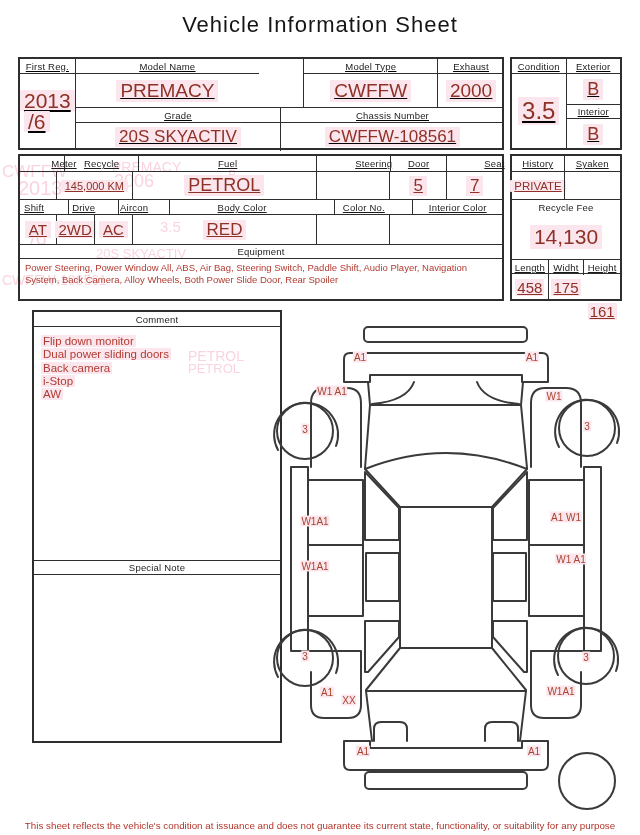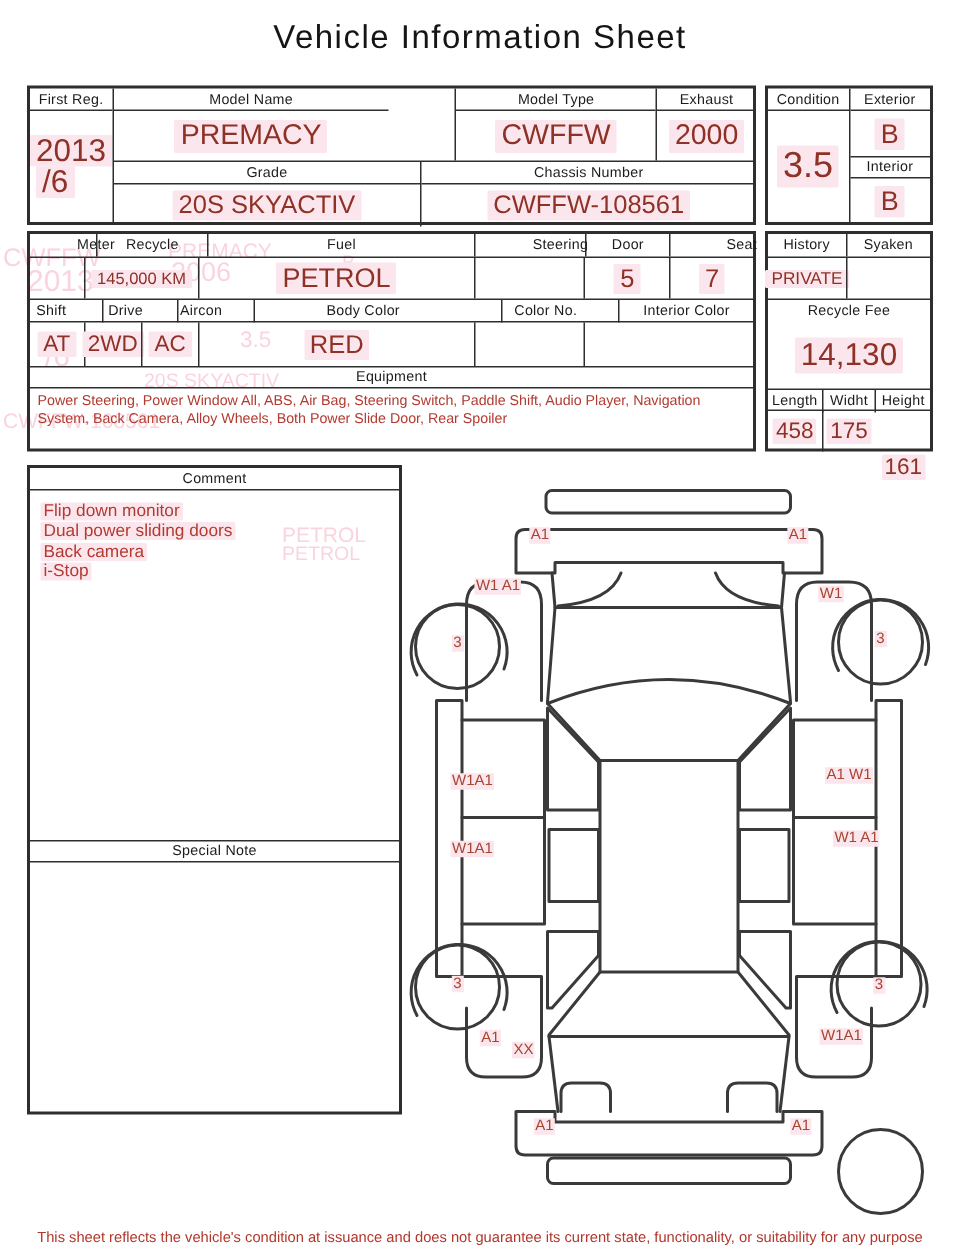--- a/index.html
+++ b/index.html
@@ -2,21 +2,21 @@
 <html><head>
 <meta charset="utf-8">
 <style>
   html,body{margin:0;padding:0;background:#fff;}
   #page{position:relative;width:640px;height:835px;background:#fff;
         font-family:"Liberation Sans","DejaVu Sans",sans-serif;overflow:hidden;}
   .abs{position:absolute;}
   
   .box{border:2px solid #2e2e2e;box-sizing:border-box;background:transparent;}
   .row{display:flex;box-sizing:border-box;}
-  .cell{box-sizing:border-box;position:relative;}
+  .cell{box-sizing:border-box;position:relative;text-decoration:underline;}
   .bl{border-left:1px solid #2e2e2e;}
   .bt{border-top:1px solid #2e2e2e;}
   .bb{border-bottom:1px solid #2e2e2e;}
   .hdr{font-size:9.5px;color:#1c1c1c;text-align:center;display:flex;align-items:center;justify-content:center;
        height:15px;box-sizing:border-box;letter-spacing:.2px;}
   .val{display:flex;align-items:center;justify-content:center;box-sizing:border-box;}
   .rv{color:#8e3126;}
   .hl{background:#fce6ed;padding:0 4px;border-radius:1px;white-space:nowrap;}
   
   .sz21{font-size:21px;} .sz19{font-size:19px;} .sz17{font-size:17px;} .sz15{font-size:15px;}
@@ -202,27 +202,28 @@
         </div>
       <div class="cell val rv sz15 bl" style="width:36px;">
           <span class="hl" style="padding:0 2px;">175</span>
         </div>
       <div class="cell val rv sz15 bl" style="width:37px;margin-top:37px;">
           <span class="hl" style="padding:0 2px;">161</span>
         </div>
     </div>
   </div>
 
-  <div class="abs box" style="left:18px;top:310px;width:250px;height:433px;">
+  <div class="abs box" style="left:32px;top:310px;width:250px;height:433px;">
     <div class="hdr bb">Comment</div>
     <div class="notebody" id="comment-body" style="height:233px;box-sizing:border-box;">
         <div class="noteline"><span class="hl">Flip down monitor</span></div>
         <div class="noteline"><span class="hl">Dual power sliding doors</span></div>
         <div class="noteline"><span class="hl">Back camera</span></div>
         <div class="noteline"><span class="hl">i-Stop</span></div>
+        <div class="noteline"><span class="hl">AW</span></div>
       </div>
     <div class="hdr bt bb">Special Note</div>
   </div>
 
   <svg width="368" height="502" viewBox="270 312 368 502" style="left:270px;top:312px;">
     <g fill="none" stroke="#3a3a3a" stroke-width="2" stroke-linejoin="round" stroke-linecap="round">
 
       <rect x="364" y="327" width="163" height="15" rx="4"></rect>
       <path d="M344,382 v-23 q0,-6 6,-6 h192 q6,0 6,6 v23 h-26 v-7 h-152 v7 z"></path>
       <path d="M368,382 L370,405 H521 L523,382"></path>

